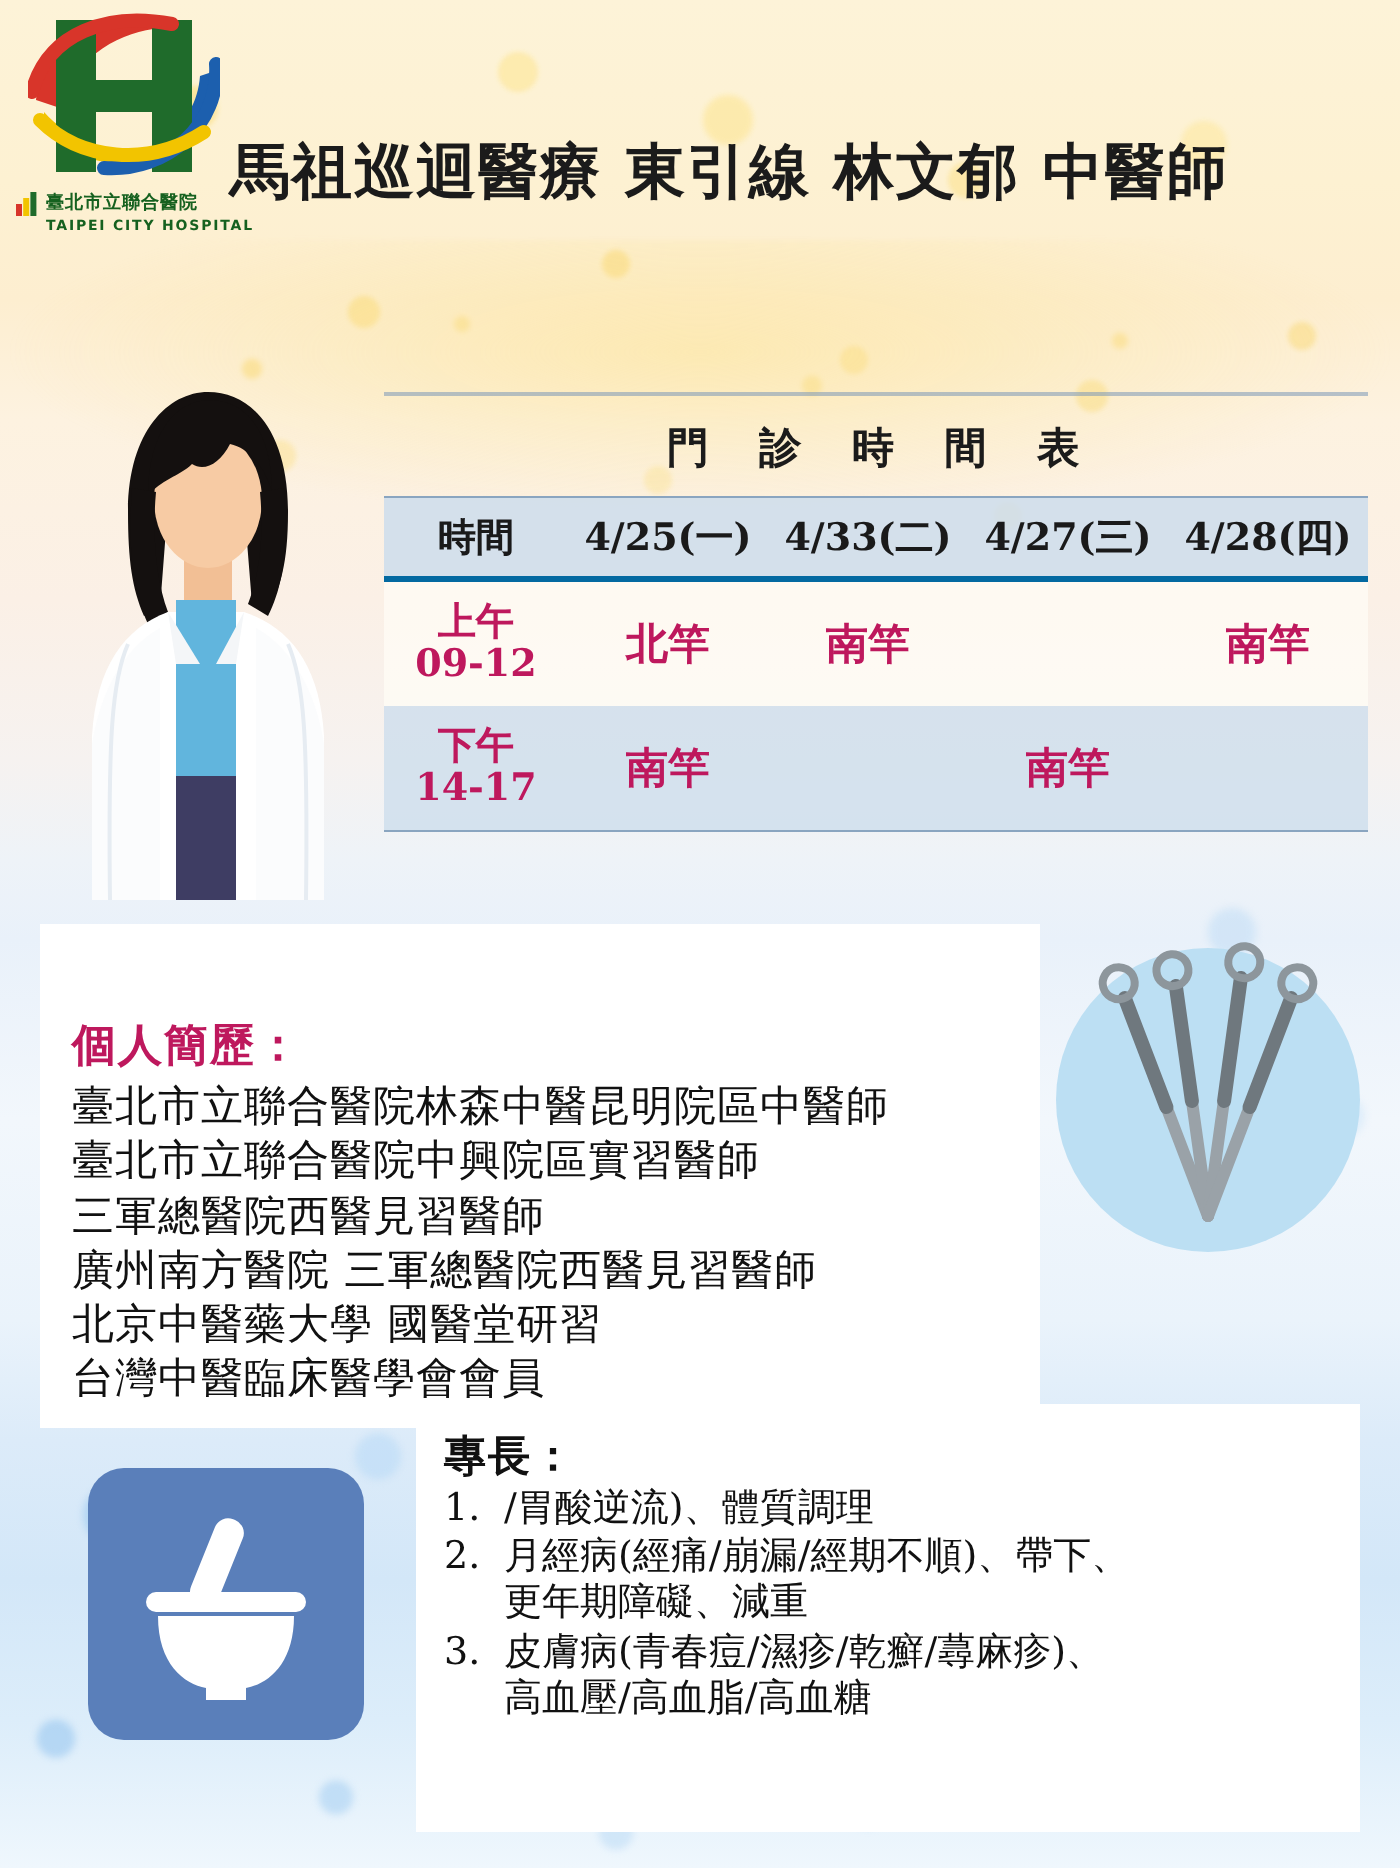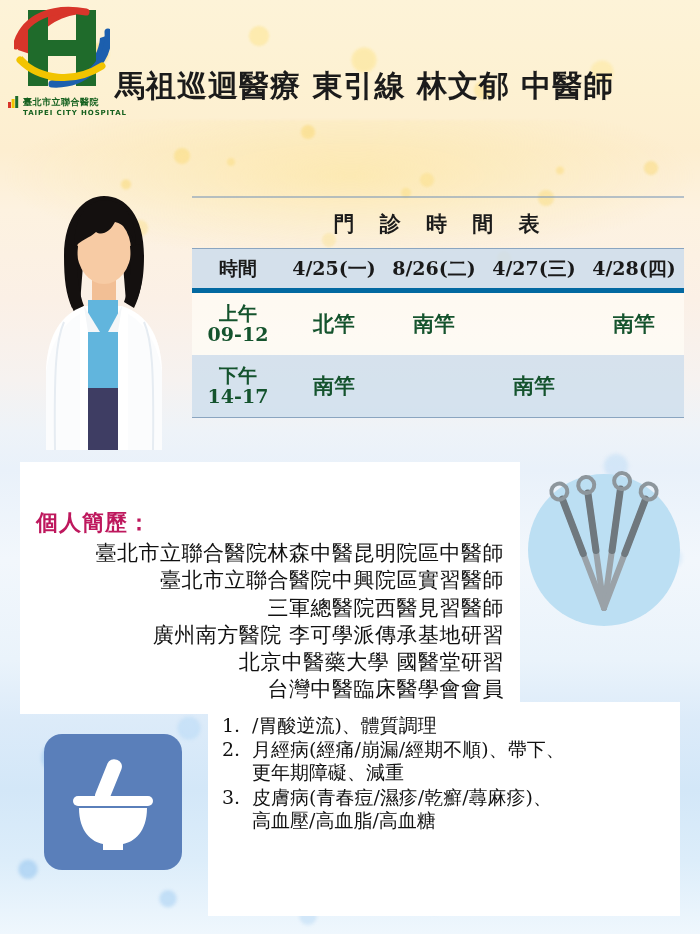--- a/index.html
+++ b/index.html
@@ -135,26 +135,26 @@
   table.sched{
     width:492px; border-collapse:collapse;
     font-family:"DejaVu Serif","Liberation Serif",serif;
   }
   table.sched th, table.sched td{
     padding:0; margin:0; border:0; text-align:center; vertical-align:middle;
   }
   .sched thead tr{background:rgba(205,221,236,.85);}
   .sched thead th{
     font-size:19px; font-weight:bold; color:#1a1a1a; height:39px;
-    border-top:1.5px solid #8aa5c0; border-bottom:5px solid #0369a1;
+    border-top:1.5px solid #8aa5c0; border-bottom:3px solid #0369a1;
   }
   .row-am{background:rgba(255,252,246,.75);}
   .row-pm{background:rgba(205,221,236,.8);}
   .sched tbody td{
-    font-size:21px; color:#14532d; height:62px; font-weight:bold;
+    font-size:21px; color:#be185d; height:62px; font-weight:bold;
   }
   .sched tbody tr.row-pm td{border-bottom:1.5px solid #8aa5c0;}
   .slot-label{font-size:19px; line-height:1.08; font-weight:bold;}
   td.red{color:#cc2222;}
   .col-time{width:92px;}
   .col-day{width:100px;}
 
   
   .resume{
     position:absolute; left:20px; top:462px; width:500px; min-height:218px;
@@ -165,21 +165,20 @@
   .resume-head{
     font-family:"DejaVu Serif","Liberation Serif",serif;
     font-size:22px; font-weight:bold; color:#be185d; margin-bottom:2px;
     letter-spacing:1px;
     margin-top:32px;
   }
   .resume-line{
     font-family:"DejaVu Serif","Liberation Serif",serif;
     font-size:21px; color:#111; line-height:1.30; letter-spacing:.5px;
     white-space:nowrap;
-    text-align:right;
   }
 
   
   .needles{position:absolute; left:512px; top:458px; width:180px; height:175px;}
 
   
   .mortar{
     position:absolute; left:44px; top:734px; width:138px; height:136px;
     background:#5a7fba; border-radius:18px;
   }
@@ -277,21 +276,21 @@
   </svg>
 
   <div class="sched-wrap">
     <div class="sched-rule"></div>
     <div class="sched-title">門 診 時 間 表</div>
     <table class="sched">
       <thead>
         <tr>
           <th class="col-time">時間</th>
           <th class="col-day">4/25(一)</th>
-          <th class="col-day">8/26(二)</th>
+          <th class="col-day">4/33(二)</th>
           <th class="col-day">4/27(三)</th>
           <th class="col-day">4/28(四)</th>
         </tr>
       </thead>
       <tbody>
         <tr class="row-am">
           <td class="col-time">
             <div class="slot-label">上午</div>
             <div class="slot-label t2">09-12</div>
           </td>
@@ -312,21 +311,21 @@
         </tr>
       </tbody>
     </table>
   </div>
 
   <div class="resume">
     <div class="resume-head">個人簡歷：</div>
     <div class="resume-line">臺北市立聯合醫院林森中醫昆明院區中醫師</div>
     <div class="resume-line">臺北市立聯合醫院中興院區實習醫師</div>
     <div class="resume-line">三軍總醫院西醫見習醫師</div>
-    <div class="resume-line">廣州南方醫院 李可學派傳承基地研習</div>
+    <div class="resume-line">廣州南方醫院 三軍總醫院西醫見習醫師</div>
     <div class="resume-line">北京中醫藥大學 國醫堂研習</div>
     <div class="resume-line">台灣中醫臨床醫學會會員</div>
   </div>
 
   <svg class="needles" viewBox="0 0 180 175">
     <circle cx="92" cy="92" r="76" fill="#bcdff3"></circle>
     <g transform="rotate(-15 92 150)">
       <line x1="92" y1="150" x2="80" y2="34" stroke="#9aa2a8" stroke-width="6" stroke-linecap="round"></line>
       <line x1="86" y1="92" x2="80" y2="34" stroke="#6f787e" stroke-width="7" stroke-linecap="round"></line>
       <circle cx="79" cy="26" r="8" fill="none" stroke="#8d969c" stroke-width="4"></circle>
@@ -350,20 +349,21 @@
 
   <div class="mortar">
     <svg width="100" height="100" viewBox="0 0 100 100">
       <rect x="38" y="6" width="15" height="46" rx="7" fill="#ffffff" transform="rotate(22 45 29)"></rect>
       <rect x="10" y="44" width="80" height="10" rx="5" fill="#ffffff"></rect>
       <path d="M16 56 h68 c0 24 -13 34 -24 36 v6 h-20 v-6 C29 90 16 80 16 56 Z" fill="#ffffff"></path>
     </svg>
   </div>
 
   <div class="spec">
+    <div class="spec-head">專長：</div>
     <ol class="spec-list">
       <li>
         <span class="spec-num">1.</span>
         <span class="spec-body">
           <div>/胃酸逆流)、體質調理</div>
         </span>
       </li>
       <li>
         <span class="spec-num">2.</span>
         <span class="spec-body">

